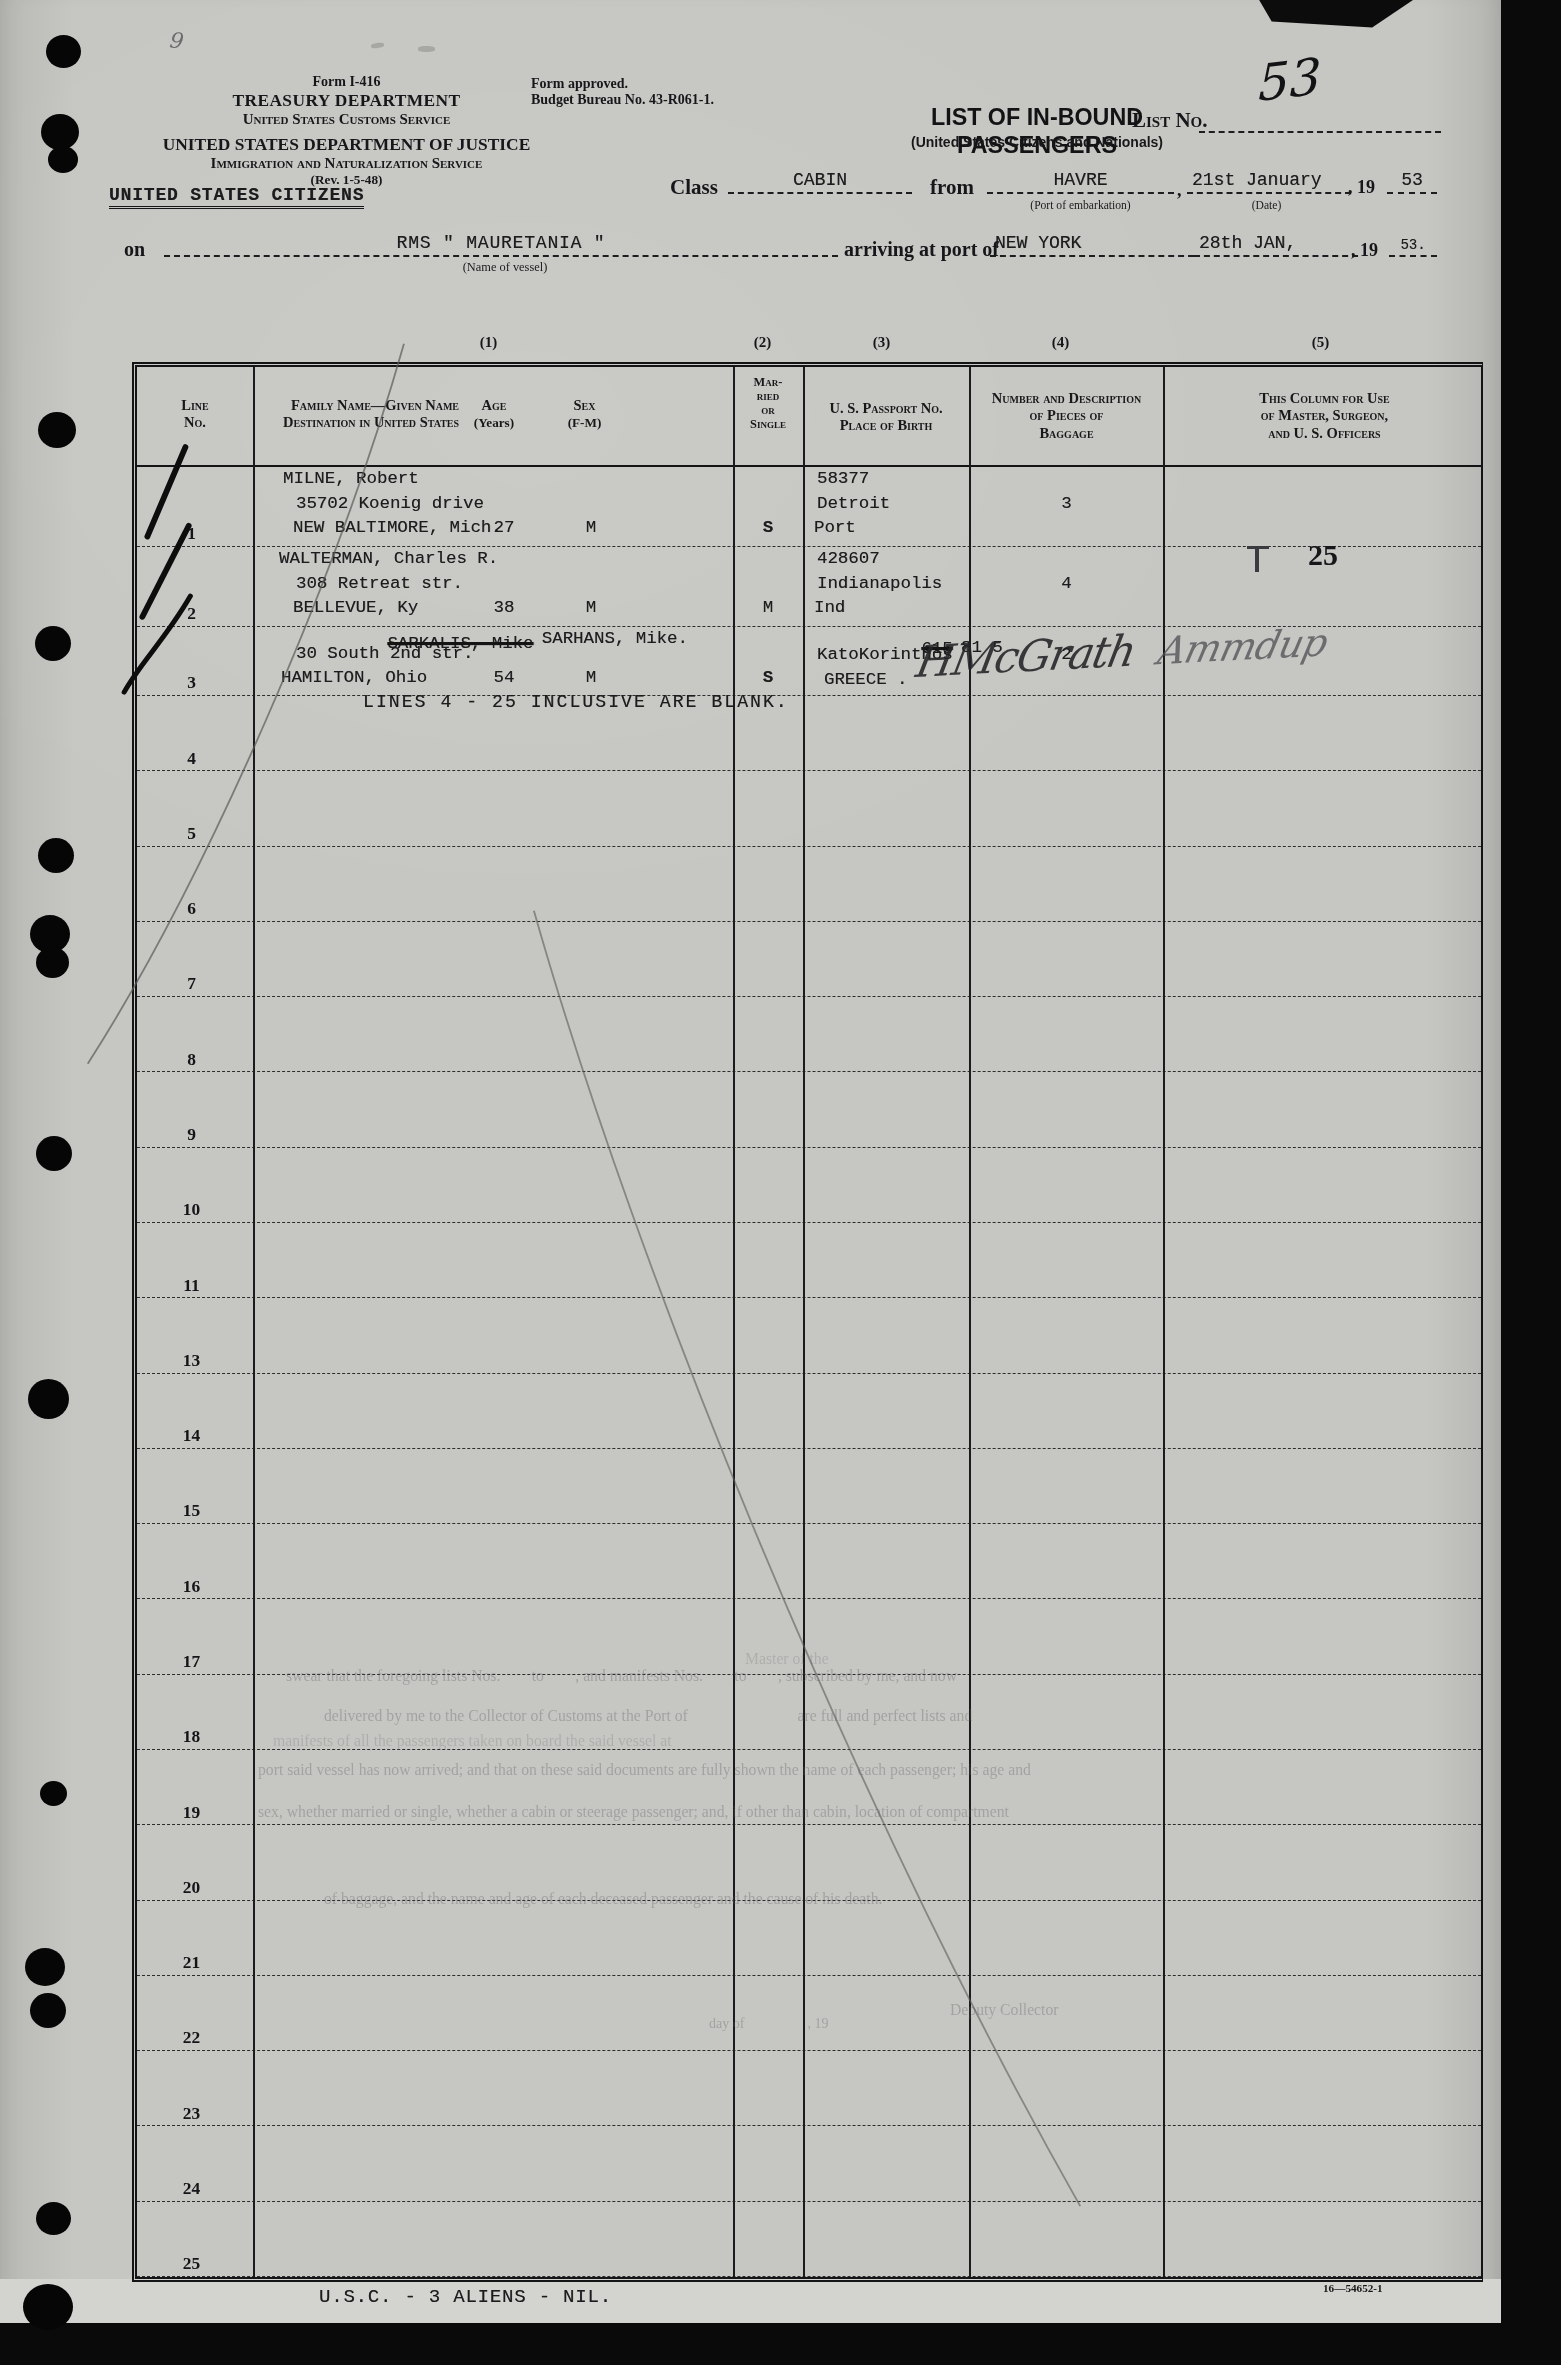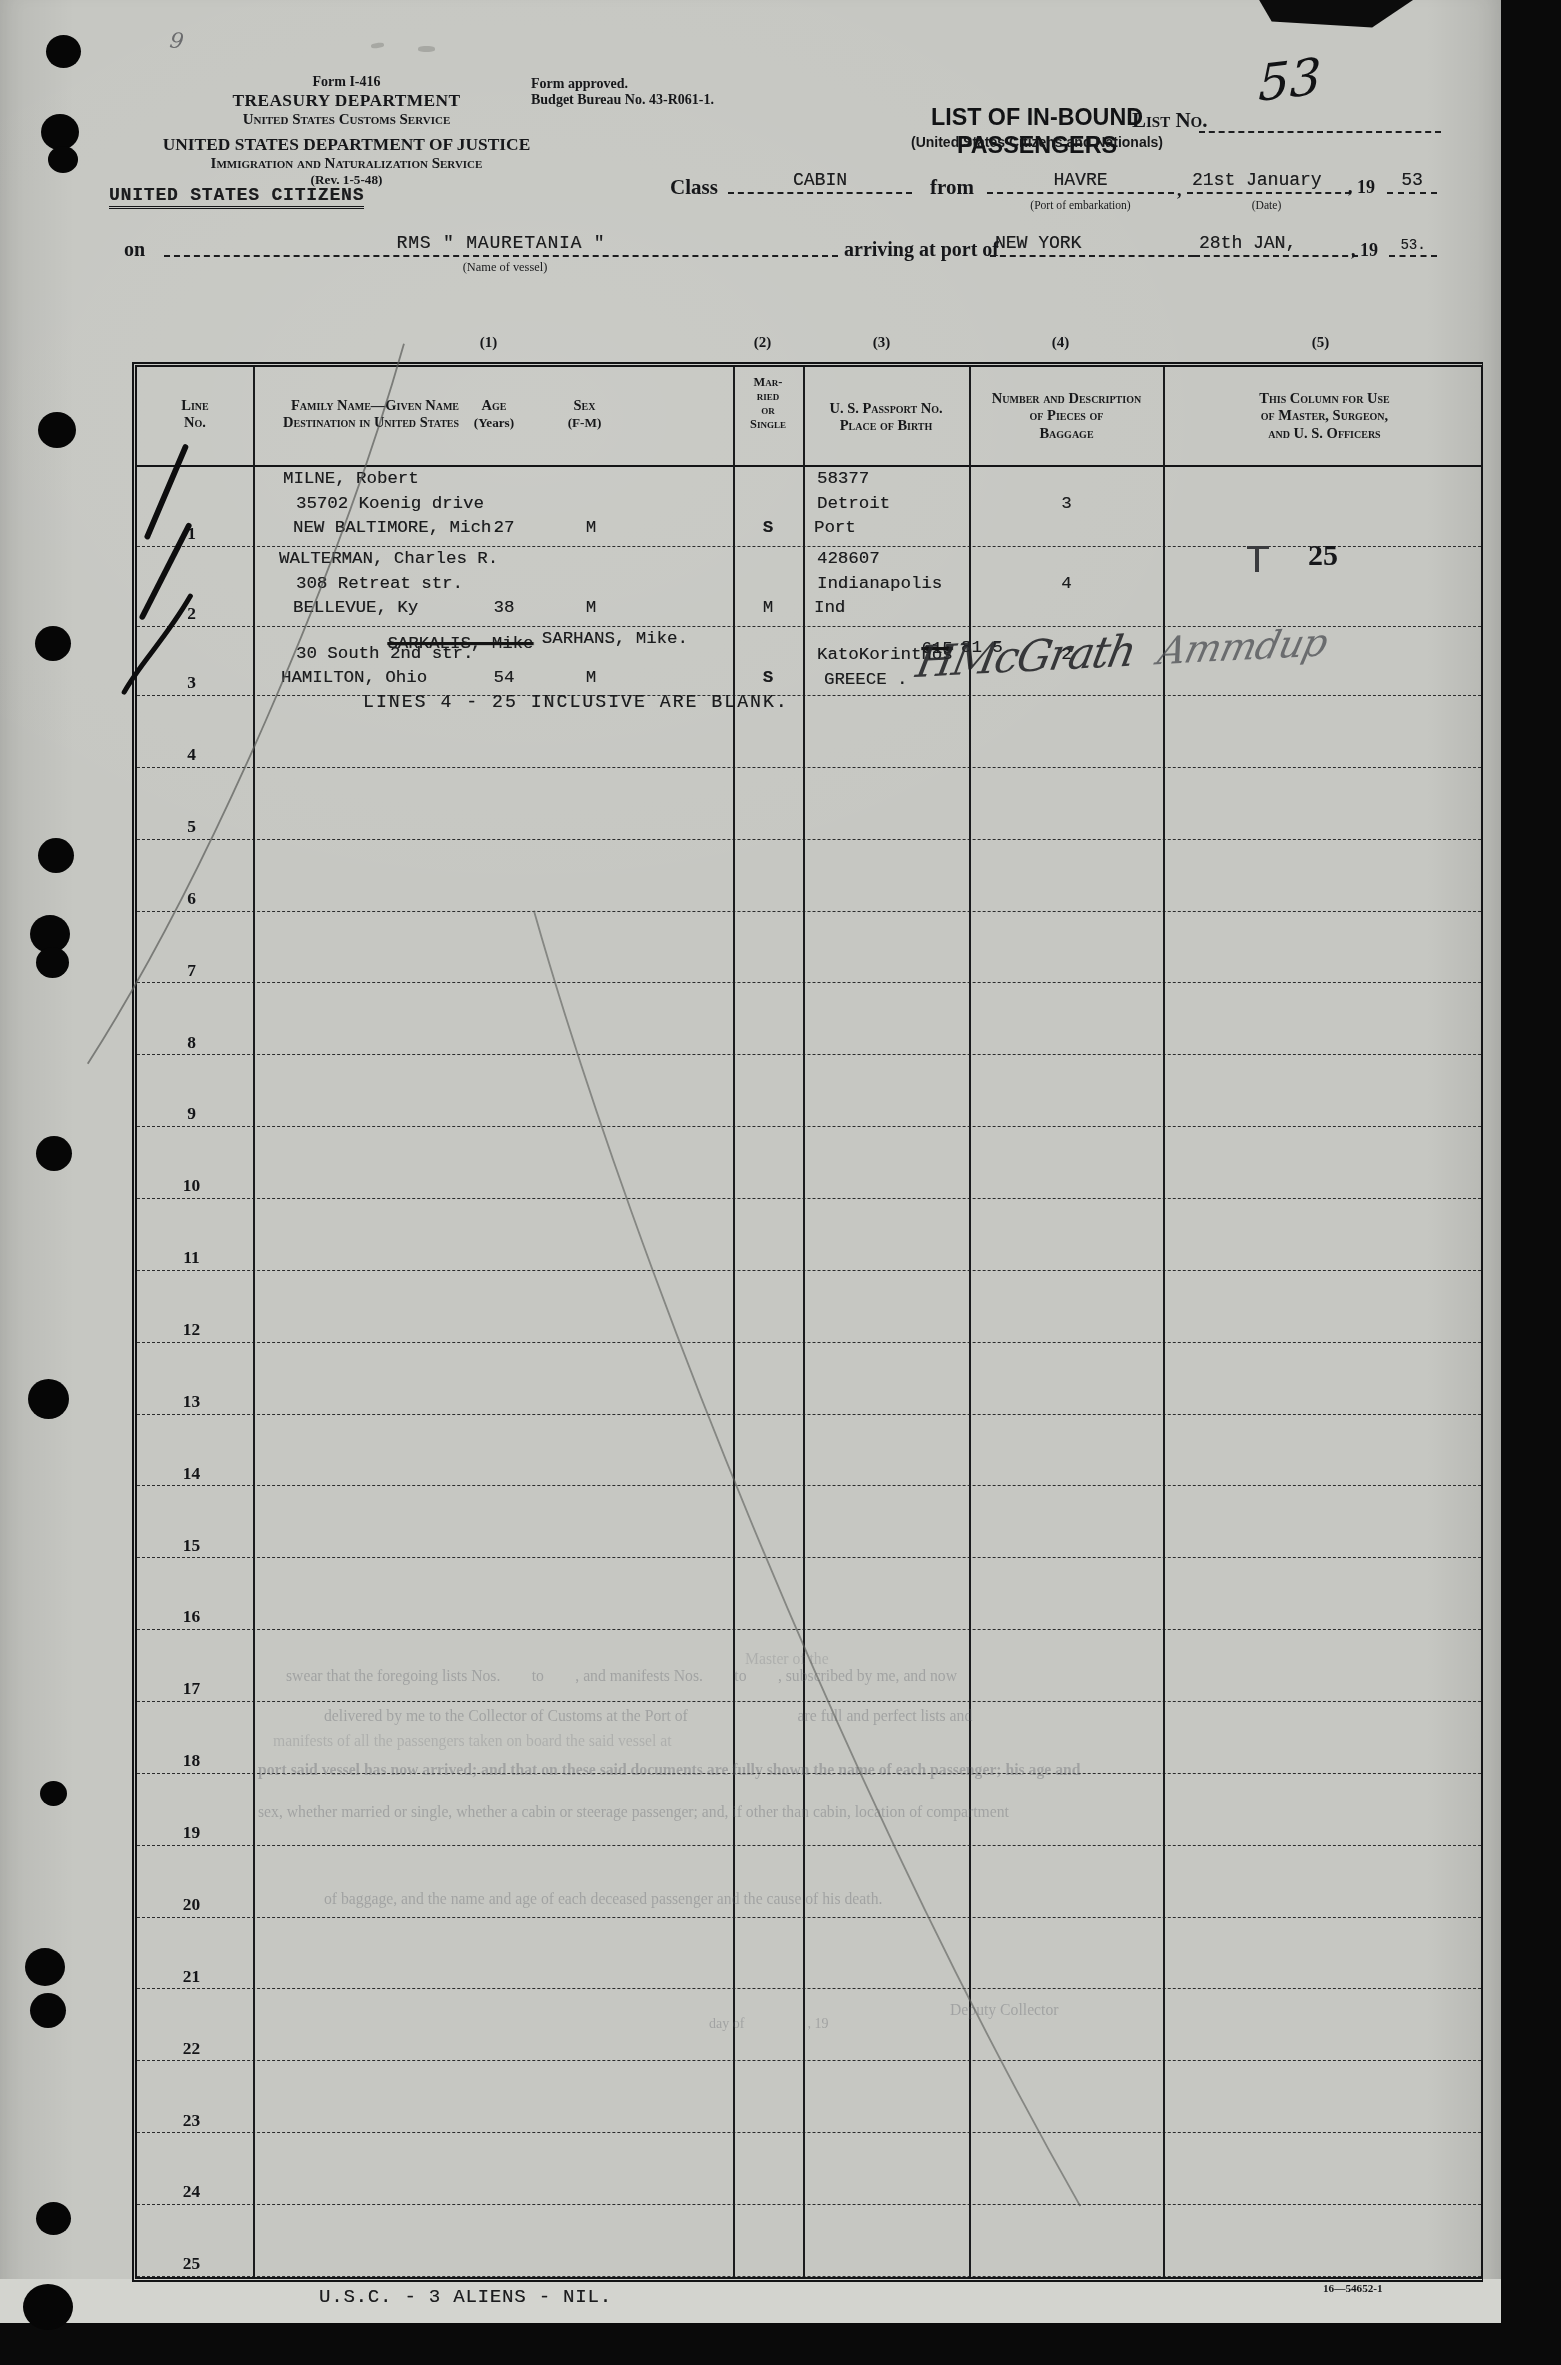--- a/index.html
+++ b/index.html
@@ -249,23 +249,20 @@
   </div>
 
   <div class="trow blank">
     <span class="lineno">10</span>
   </div>
 
   <div class="trow blank">
     <span class="lineno">11</span>
   </div>
 
-  <div class="trow blank">
-    <span class="lineno">12</span>
-  </div>
 
   <div class="trow blank">
     <span class="lineno">13</span>
   </div>
 
   <div class="trow blank">
     <span class="lineno">14</span>
   </div>
 
   <div class="trow blank">
@@ -324,21 +321,21 @@
 
     <div class="abs" style="left:917px;top:626px;z-index:6;transform:rotate(-3deg);white-space:nowrap;">
       <span class="hand" style="font-size:43px;transform:skewX(-14deg);display:inline-block;letter-spacing:-1.7px;opacity:.88;">HMcGrath</span>
       <span class="hand" style="font-size:38px;transform:skewX(-16deg);display:inline-block;letter-spacing:-0.8px;color:#4c4e53;opacity:.75;margin-left:21.5px;">Ammdup</span>
     </div>
 
     <div class="bleed" style="left:745px;top:1650px;opacity:.22;">Master of the</div>
     <div class="bleed" style="left:286px;top:1667px;">swear that the foregoing lists Nos.        to        , and manifests Nos.        to        , subscribed by me, and now</div>
     <div class="bleed" style="left:324px;top:1707px;">delivered by me to the Collector of Customs at the Port of                            are full and perfect lists and</div>
     <div class="bleed" style="left:273px;top:1732px;opacity:.22;">manifests of all the passengers taken on board the said vessel at</div>
-    <div class="bleed" style="left:258px;top:1761px;font-weight:bold;">port said vessel has now arrived; and that on these said documents are fully shown the name of each passenger; his age and</div>
+    <div class="bleed" style="left:258px;top:1761px;">port said vessel has now arrived; and that on these said documents are fully shown the name of each passenger; his age and</div>
     <div class="bleed" style="left:258px;top:1803px;">sex, whether married or single, whether a cabin or steerage passenger; and, if other than cabin, location of compartment</div>
     <div class="bleed" style="left:324px;top:1890px;">of baggage, and the name and age of each deceased passenger and the cause of his death.</div>
     <div class="bleed" style="left:709px;top:2016px;font-size:14px;">day of                  , 19</div>
     <div class="bleed" style="left:950px;top:2001px;">Deputy Collector</div>
 
     <div class="abs typed" style="left:319px;top:2286px;font-size:19px;letter-spacing:0.8px;z-index:3;">U.S.C.  -   3    ALIENS  -  NIL.</div>
     <div class="abs lbl" style="left:1323px;top:2282px;font-size:11.2px;z-index:3;">16—54652-1</div>
   </div>
 
   <svg class="overlay" width="1562" height="2366" viewBox="0 0 1887 2858">

